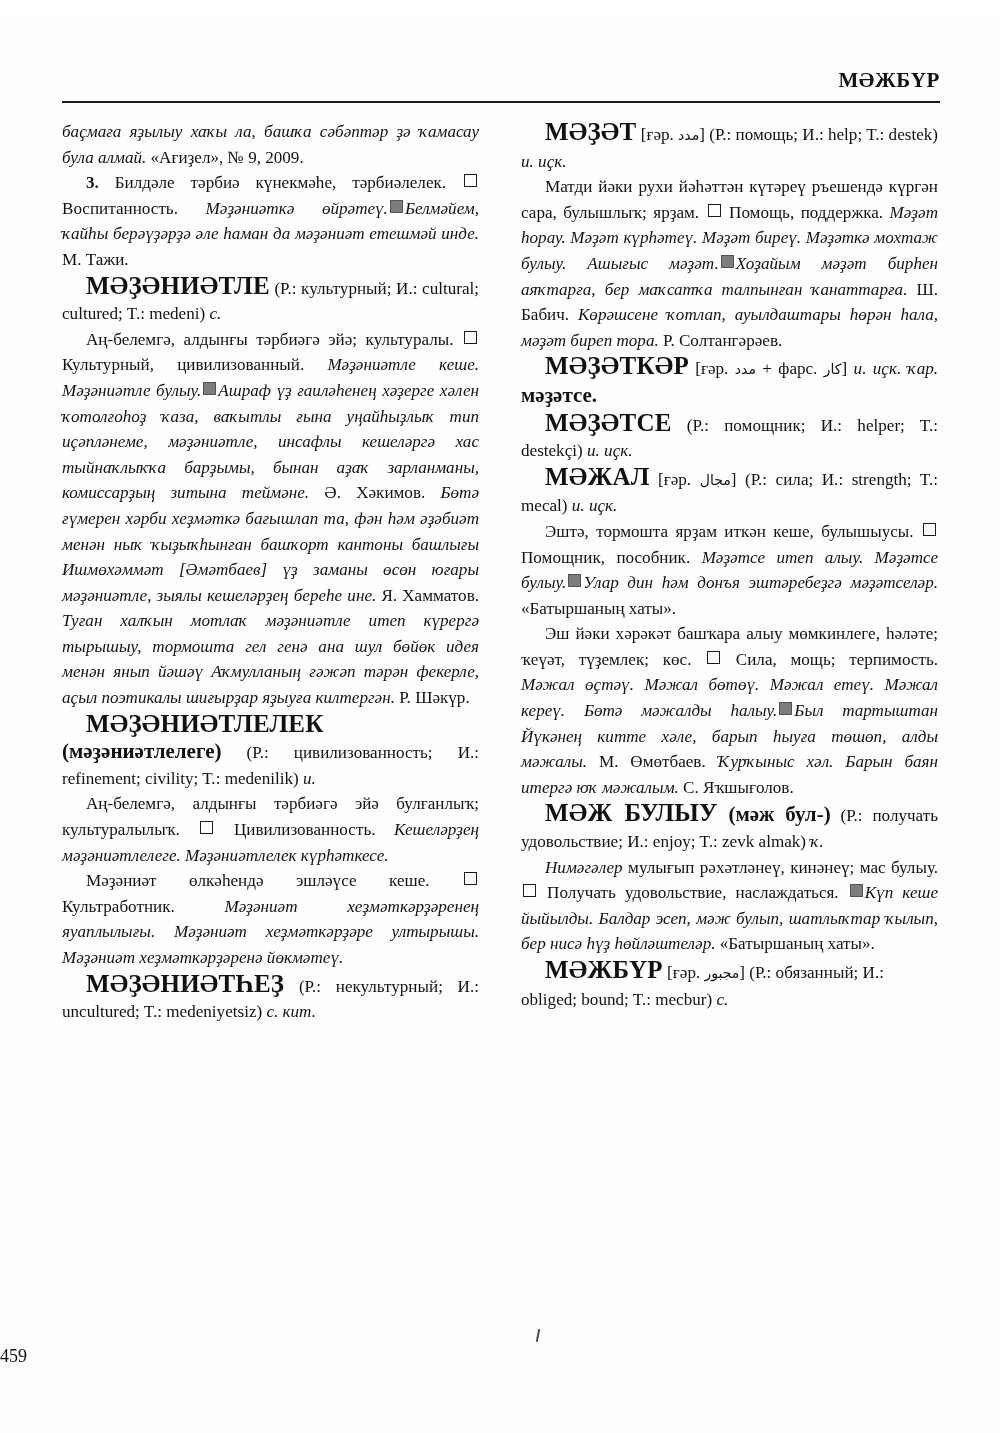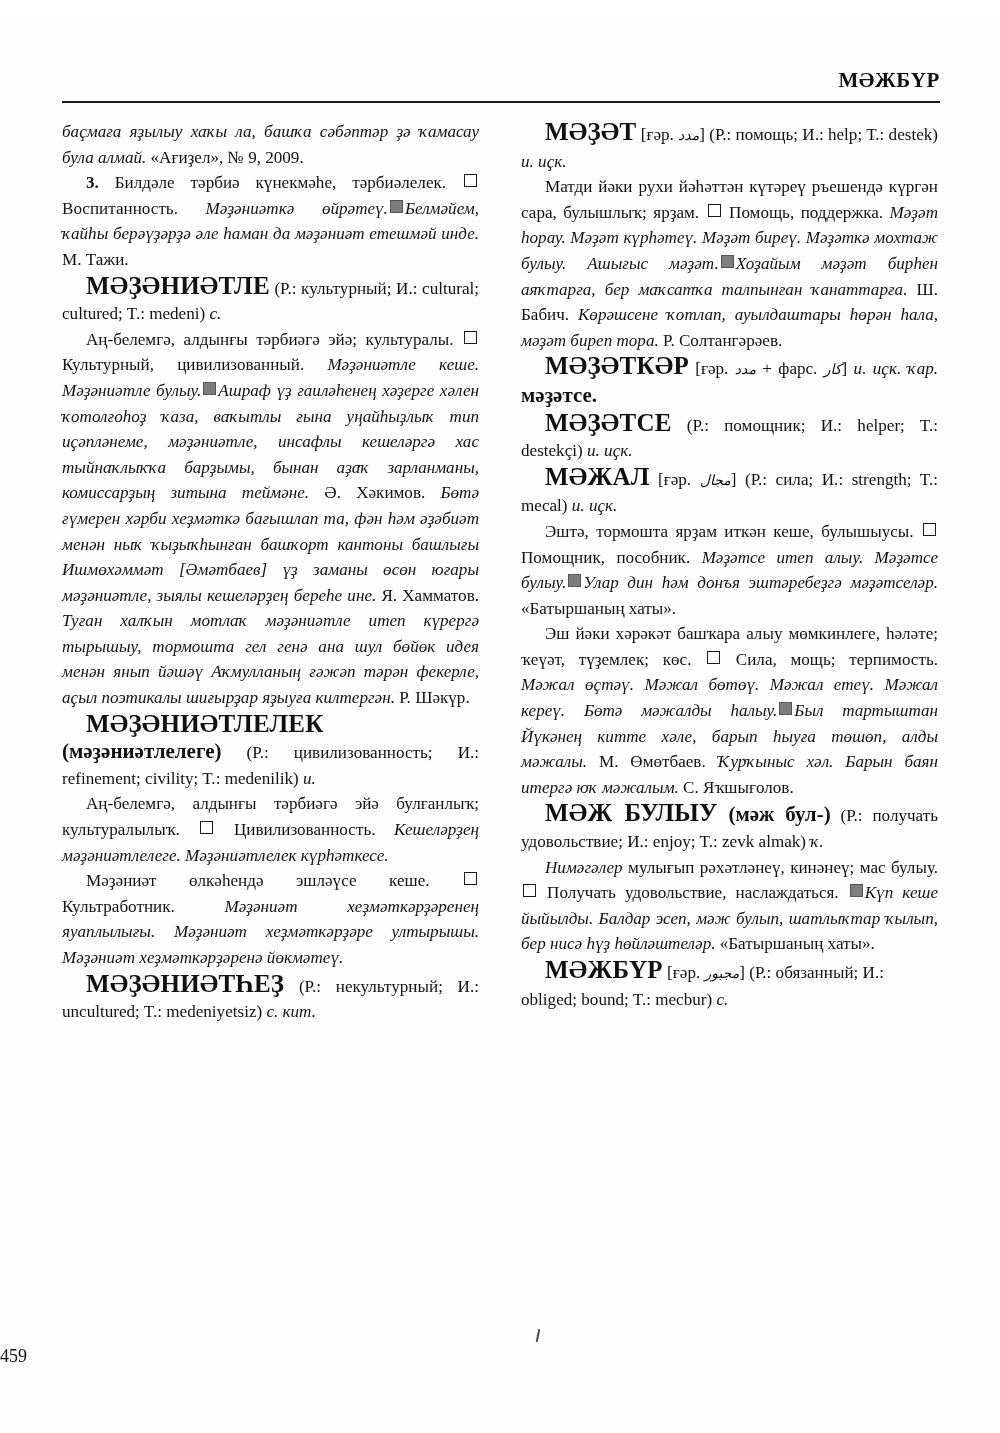--- a/index.html
+++ b/index.html
@@ -84,21 +84,20 @@
   .hw {
     font-weight: bold;
     font-size: 25px;
     letter-spacing: 0.2px;
   }
   .arab {
     font-family: "DejaVu Sans", sans-serif;
     font-size: 14px;
     direction: rtl;
     unicode-bidi: isolate;
-    font-style: italic;
   }
   
   .mk-open {
     display: inline-block;
     width: 11px;
     height: 11px;
     border: 1.4px solid #1a1a1a;
     vertical-align: 1px;
     margin: 0 2px;
   }

